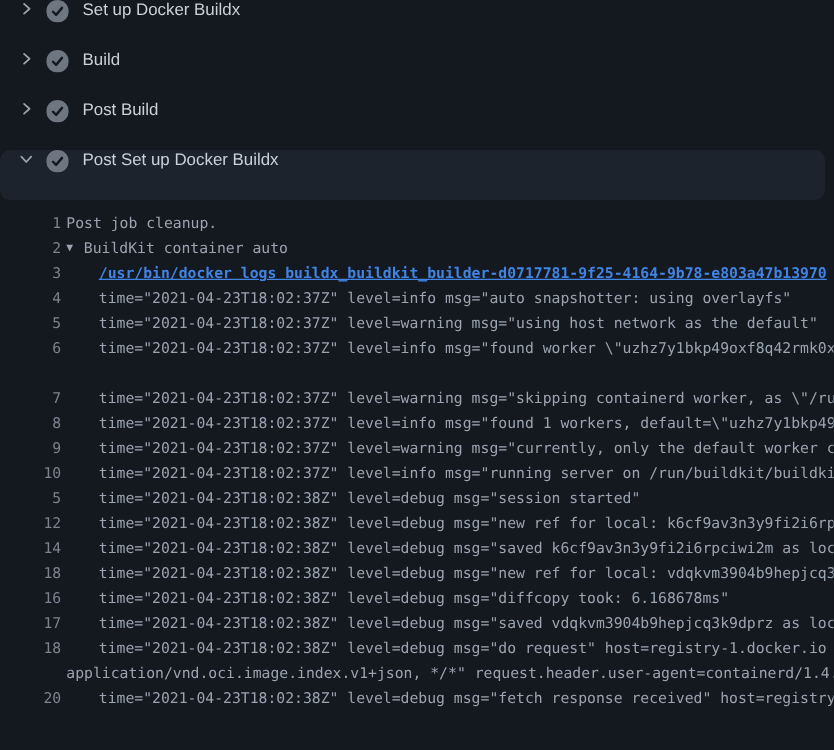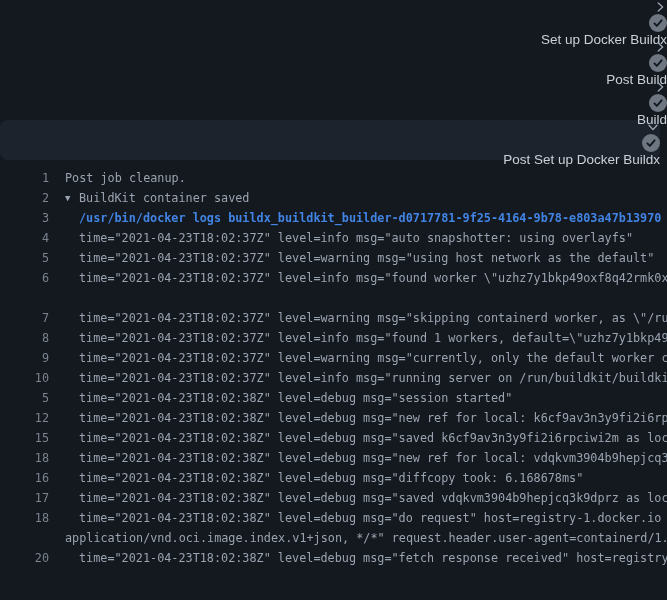--- a/index.html
+++ b/index.html
@@ -15,39 +15,39 @@
   }
   *{box-sizing:border-box;}
   html,body{margin:0;padding:0;}
   body{
     width:667px;height:600px;overflow:hidden;
     background:var(--bg);
     font-family:"Liberation Sans",sans-serif;
   }
   
   .steps{width:667px;}
-  .step-row{display:flex;align-items:flex-end;height:40px;cursor:pointer;flex-direction:column;}
+  .step-row{display:flex;align-items:flex-start;height:40px;cursor:pointer;}
   .step-row.expanded{background:var(--row-highlight);border-radius:8px;margin-right:7px;}
   .chev{margin-left:14px;width:14px;height:14px;flex:none;display:flex;align-items:center;justify-content:center;}
   .chev svg{display:block;}
   .chev.down svg{transform:rotate(90deg);}
   .status{margin-left:9px;width:18px;height:18px;flex:none;}
   .status svg{display:block;}
   .step-label{margin-left:11px;color:var(--step-label);font-size:13.5px;font-weight:400;white-space:nowrap;}
   
   .log{
     padding-top:8px;width:667px;overflow:hidden;
     font-family:"DejaVu Sans Mono",monospace;
     font-size:11.8px;line-height:20px;color:var(--log-text);
   }
   .log-row{display:flex;height:20px;white-space:pre;overflow:hidden;}
   .ln{width:49px;flex:none;text-align:right;color:var(--line-num);}
-  .lt{margin-left:16px;flex:none;}
+  .lt{margin-left:4px;flex:none;}
   .lt.group{margin-left:30px;}
-  .lt.command{color:var(--cmd-blue);font-weight:bold;}
+  .lt.command{color:var(--cmd-blue);font-weight:bold;text-decoration:underline;}
   .tri{display:inline-block;width:14px;font-size:9px;vertical-align:1px;color:var(--log-text);}
 </style>
 </head>
 <body>
 
 <div class="app">
   <div class="steps">
       <div class="step-row">
     <span class="chev">
       <svg width="14" height="14" viewBox="0 0 16 16">
@@ -67,35 +67,35 @@
       <svg width="14" height="14" viewBox="0 0 16 16">
         <path d="M6 3.5 L11 8 L6 12.5" fill="none" stroke="#9aa4ae" stroke-width="1.6" stroke-linecap="round" stroke-linejoin="round"></path>
       </svg>
     </span>
     <span class="status">
       <svg width="18" height="18" viewBox="0 0 18 18">
         <circle cx="9" cy="9" r="9" fill="#6e7681"></circle>
         <path d="M5.4 9.4 L7.9 11.9 L12.6 6.3" fill="none" stroke="#14181f" stroke-width="1.9" stroke-linecap="round" stroke-linejoin="round"></path>
       </svg>
     </span>
-    <span class="step-label">Post Build</span>
+    <span class="step-label">Build</span>
   </div>
       <div class="step-row">
     <span class="chev">
       <svg width="14" height="14" viewBox="0 0 16 16">
         <path d="M6 3.5 L11 8 L6 12.5" fill="none" stroke="#9aa4ae" stroke-width="1.6" stroke-linecap="round" stroke-linejoin="round"></path>
       </svg>
     </span>
     <span class="status">
       <svg width="18" height="18" viewBox="0 0 18 18">
         <circle cx="9" cy="9" r="9" fill="#6e7681"></circle>
         <path d="M5.4 9.4 L7.9 11.9 L12.6 6.3" fill="none" stroke="#14181f" stroke-width="1.9" stroke-linecap="round" stroke-linejoin="round"></path>
       </svg>
     </span>
-    <span class="step-label">Build</span>
+    <span class="step-label">Post Build</span>
   </div>
       <div class="step-row expanded">
     <span class="chev down">
       <svg width="14" height="14" viewBox="0 0 16 16">
         <path d="M6 3.5 L11 8 L6 12.5" fill="none" stroke="#9aa4ae" stroke-width="1.6" stroke-linecap="round" stroke-linejoin="round"></path>
       </svg>
     </span>
     <span class="status">
       <svg width="18" height="18" viewBox="0 0 18 18">
         <circle cx="9" cy="9" r="9" fill="#6e7681"></circle>
@@ -105,21 +105,21 @@
     <span class="step-label">Post Set up Docker Buildx</span>
   </div>
     </div>
   <div class="log">
       <div class="log-row">
     <span class="ln">1</span>
     <span class="lt">Post job cleanup.</span>
   </div>
       <div class="log-row">
     <span class="ln">2</span>
-    <span class="lt"><span class="tri">▼</span><span>BuildKit container saved</span></span>
+    <span class="lt"><span class="tri">▼</span><span>BuildKit container auto</span></span>
   </div>
       <div class="log-row">
     <span class="ln">3</span>
     <span class="lt group command">/usr/bin/docker logs buildx_buildkit_builder-d0717781-9f25-4164-9b78-e803a47b13970</span>
   </div>
       <div class="log-row">
     <span class="ln">4</span>
     <span class="lt group">time="2021-04-23T18:02:37Z" level=info msg="auto snapshotter: using overlayfs"</span>
   </div>
       <div class="log-row">
@@ -151,21 +151,21 @@
   </div>
       <div class="log-row">
     <span class="ln">5</span>
     <span class="lt group">time="2021-04-23T18:02:38Z" level=debug msg="session started"</span>
   </div>
       <div class="log-row">
     <span class="ln">12</span>
     <span class="lt group">time="2021-04-23T18:02:38Z" level=debug msg="new ref for local: k6cf9av3n3y9fi2i6rpciwi2m"</span>
   </div>
       <div class="log-row">
-    <span class="ln">15</span>
+    <span class="ln">14</span>
     <span class="lt group">time="2021-04-23T18:02:38Z" level=debug msg="saved k6cf9av3n3y9fi2i6rpciwi2m as local.context"</span>
   </div>
       <div class="log-row">
     <span class="ln">18</span>
     <span class="lt group">time="2021-04-23T18:02:38Z" level=debug msg="new ref for local: vdqkvm3904b9hepjcq3k9dprz"</span>
   </div>
       <div class="log-row">
     <span class="ln">16</span>
     <span class="lt group">time="2021-04-23T18:02:38Z" level=debug msg="diffcopy took: 6.168678ms"</span>
   </div>

